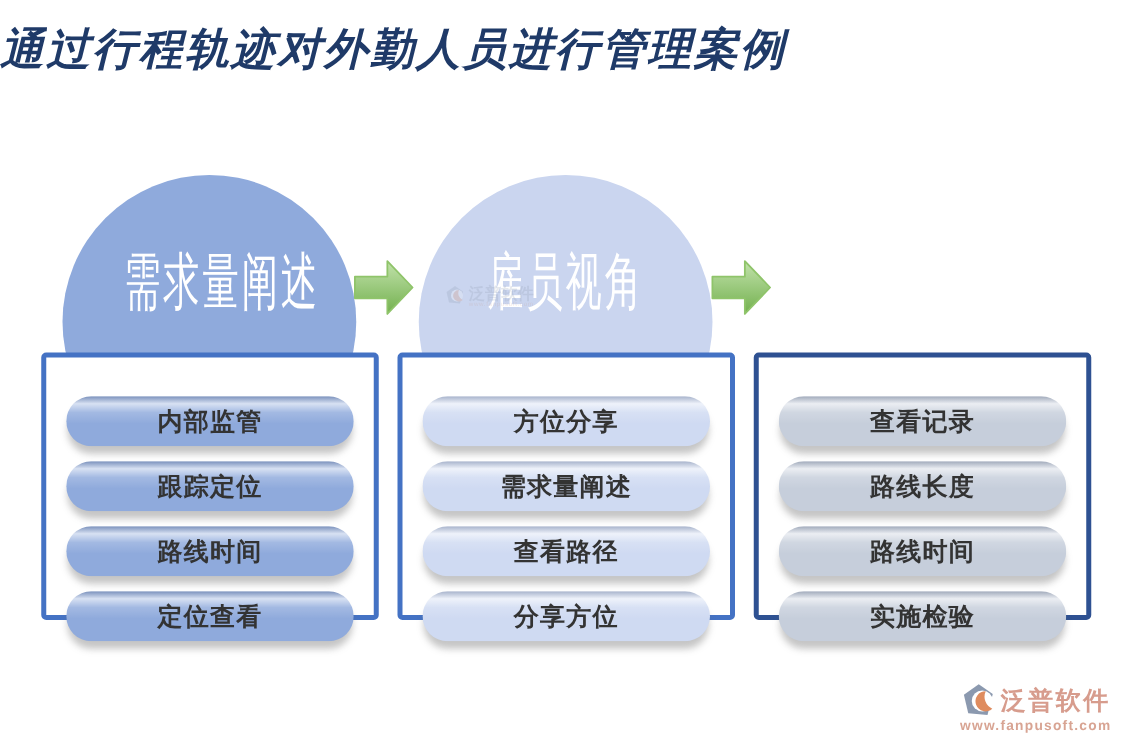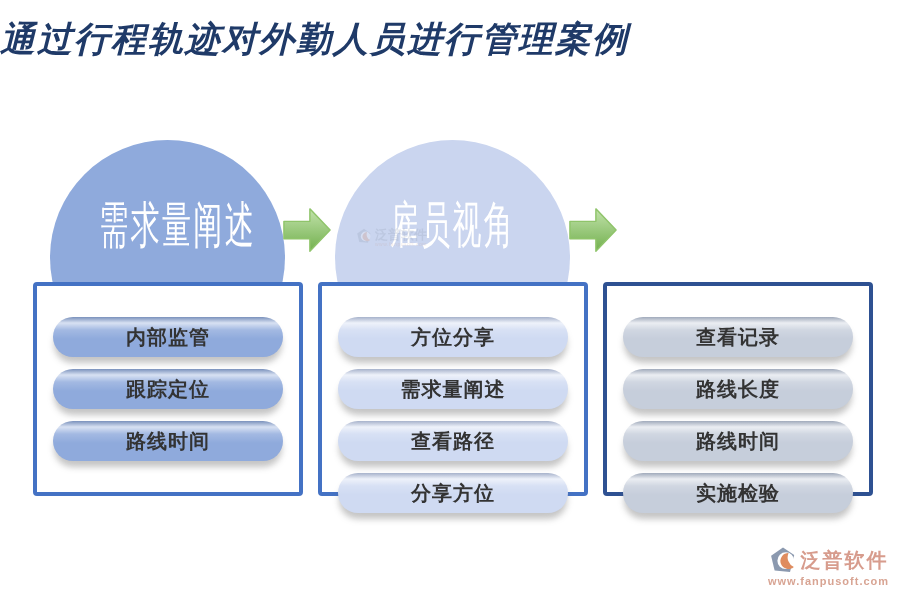--- a/index.html
+++ b/index.html
@@ -134,20 +134,21 @@
         <stop offset="1" style="stop-color:var(--arrow-dark,#72B04E)"></stop>
       </linearGradient>
     </defs>
     <polygon points="2,17 29,17 29,4 50,26 29,48 29,35 2,35" fill="url(#ag2)" stroke="var(--arrow-stroke,#8FC46A)" stroke-width="1.5" stroke-linejoin="round"></polygon>
   </svg>
 
   <div class="box b1">
     <div class="pill">内部监管</div>
     <div class="pill">跟踪定位</div>
     <div class="pill">路线时间</div>
+    <div class="pill">定位查看</div>
   </div>
 
   <div class="box b2">
     <div class="pill">方位分享</div>
     <div class="pill">需求量阐述</div>
     <div class="pill">查看路径</div>
     <div class="pill">分享方位</div>
   </div>
 
   <div class="box b3">

